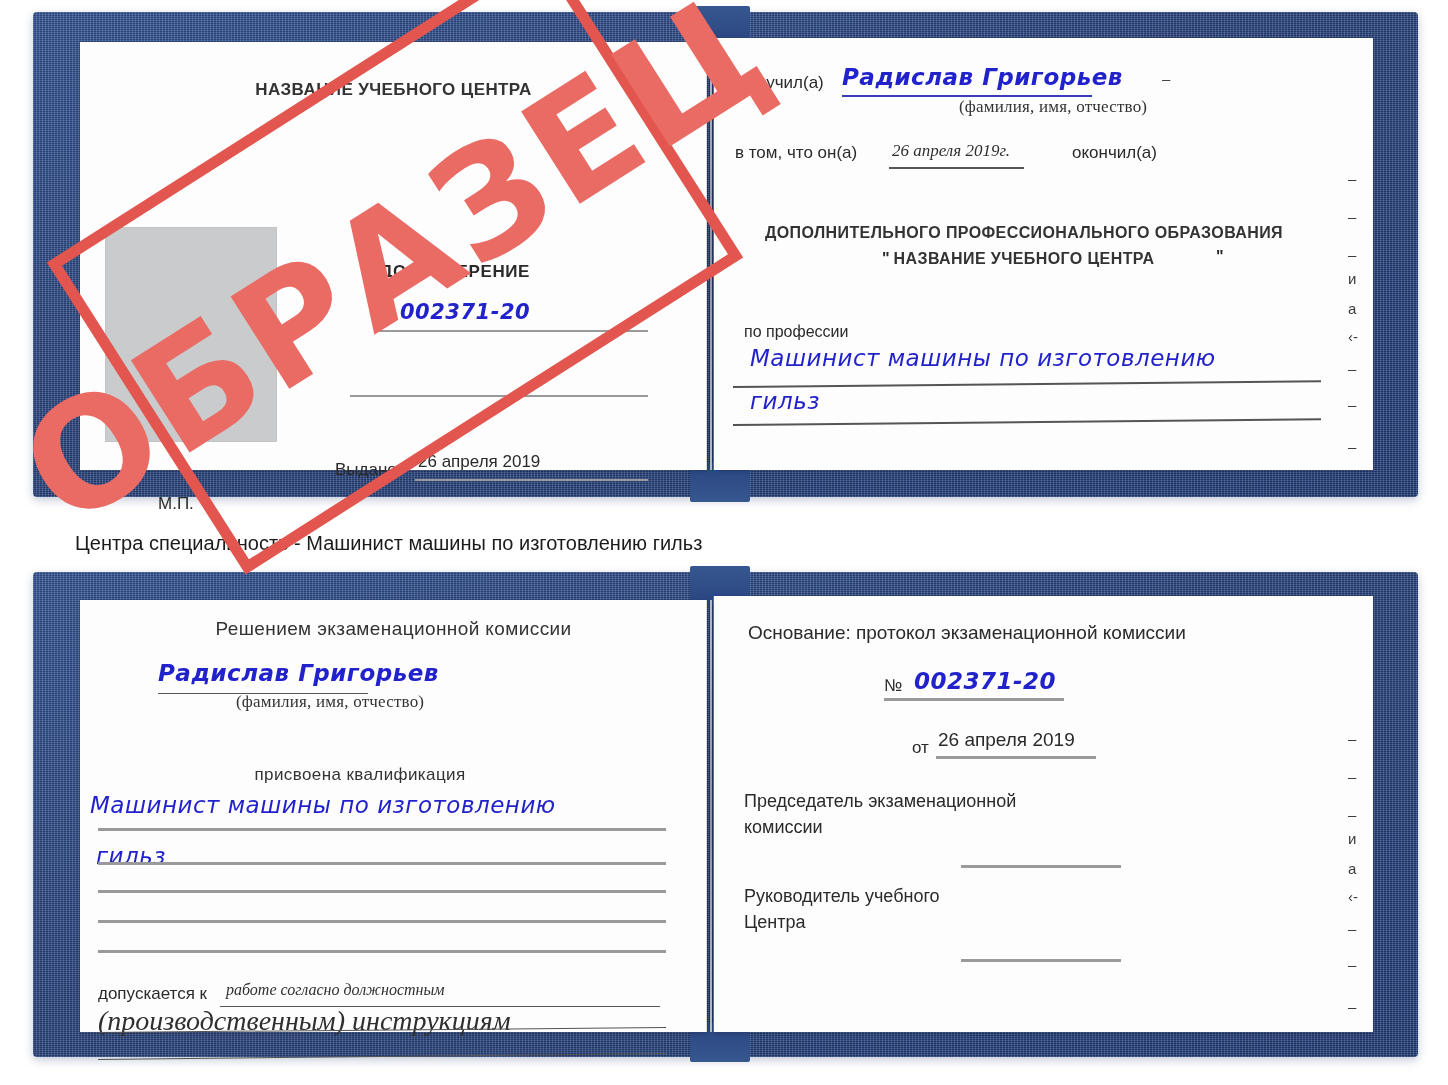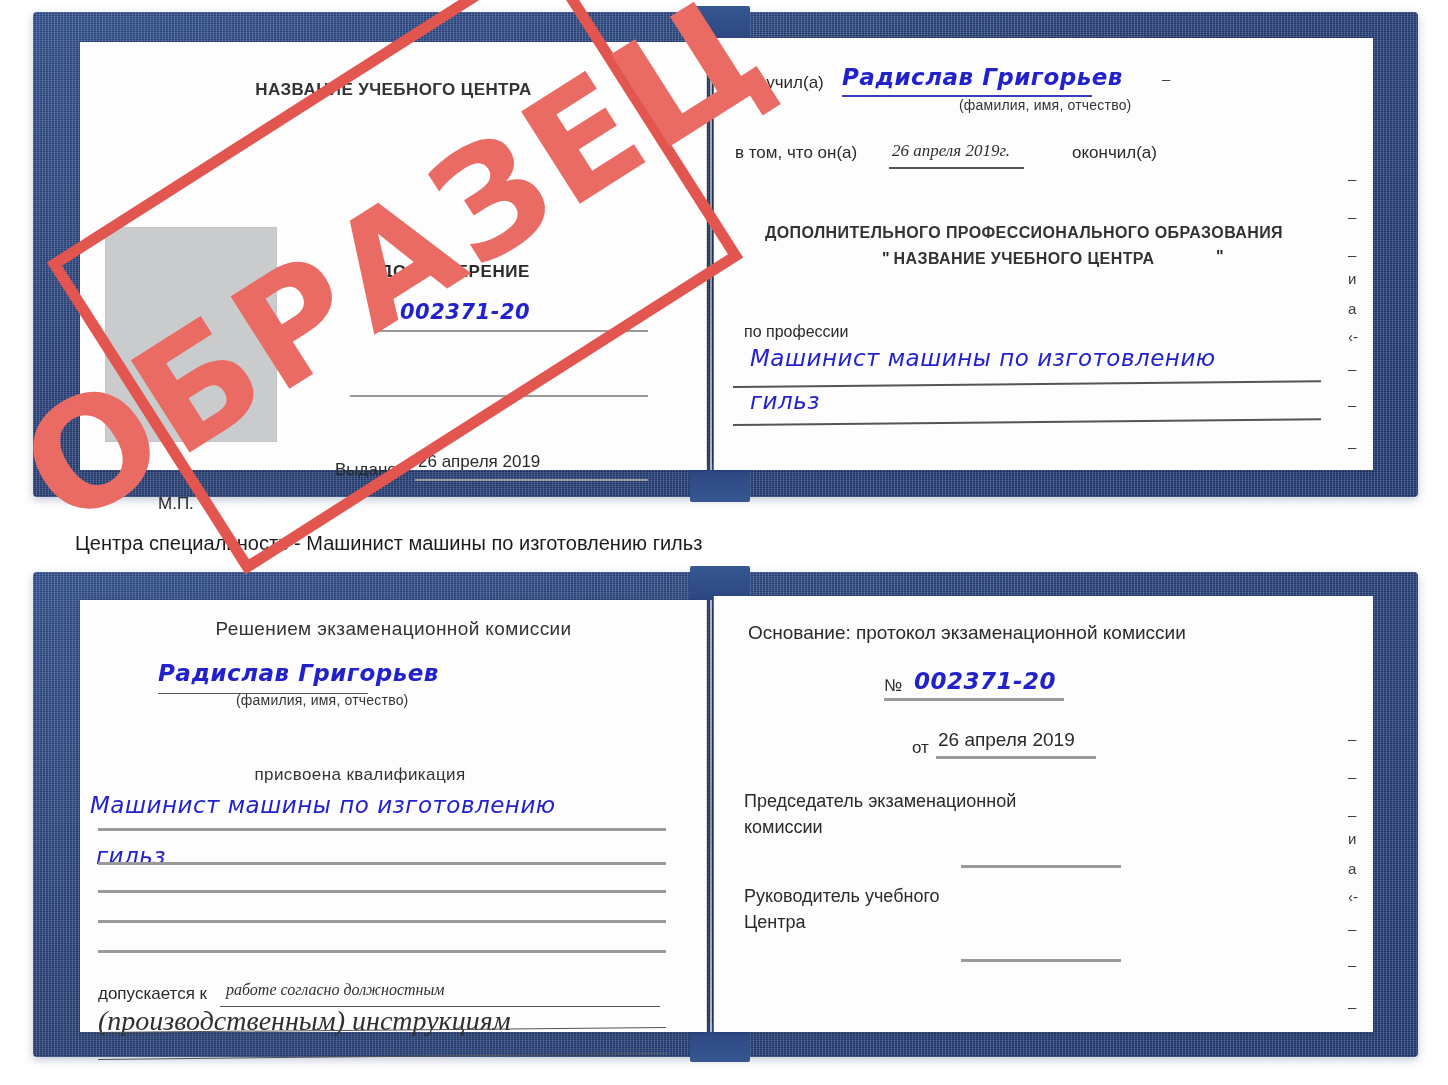--- a/index.html
+++ b/index.html
@@ -74,24 +74,25 @@
     position: absolute;
     font-family: "Liberation Serif", serif;
     font-style: italic;
     color: #2f2f2f;
     white-space: nowrap;
   }
   .rule { position: absolute; background: #9a9a9a; height: 2px; }
   .rule.dark { background: #555; height: 1.5px; }
   .tiny {
     position: absolute;
-    font-size: 14px;
+    font-size: 17px;
     color: #333;
     white-space: nowrap;
     letter-spacing: .2px;
+    font-family: Liberation Serif, serif;
   }
 
   
   .photo-box {
     position: absolute;
     background: #c9cbcc;
     border: 1px solid #c2c4c5;
   }
 
   

